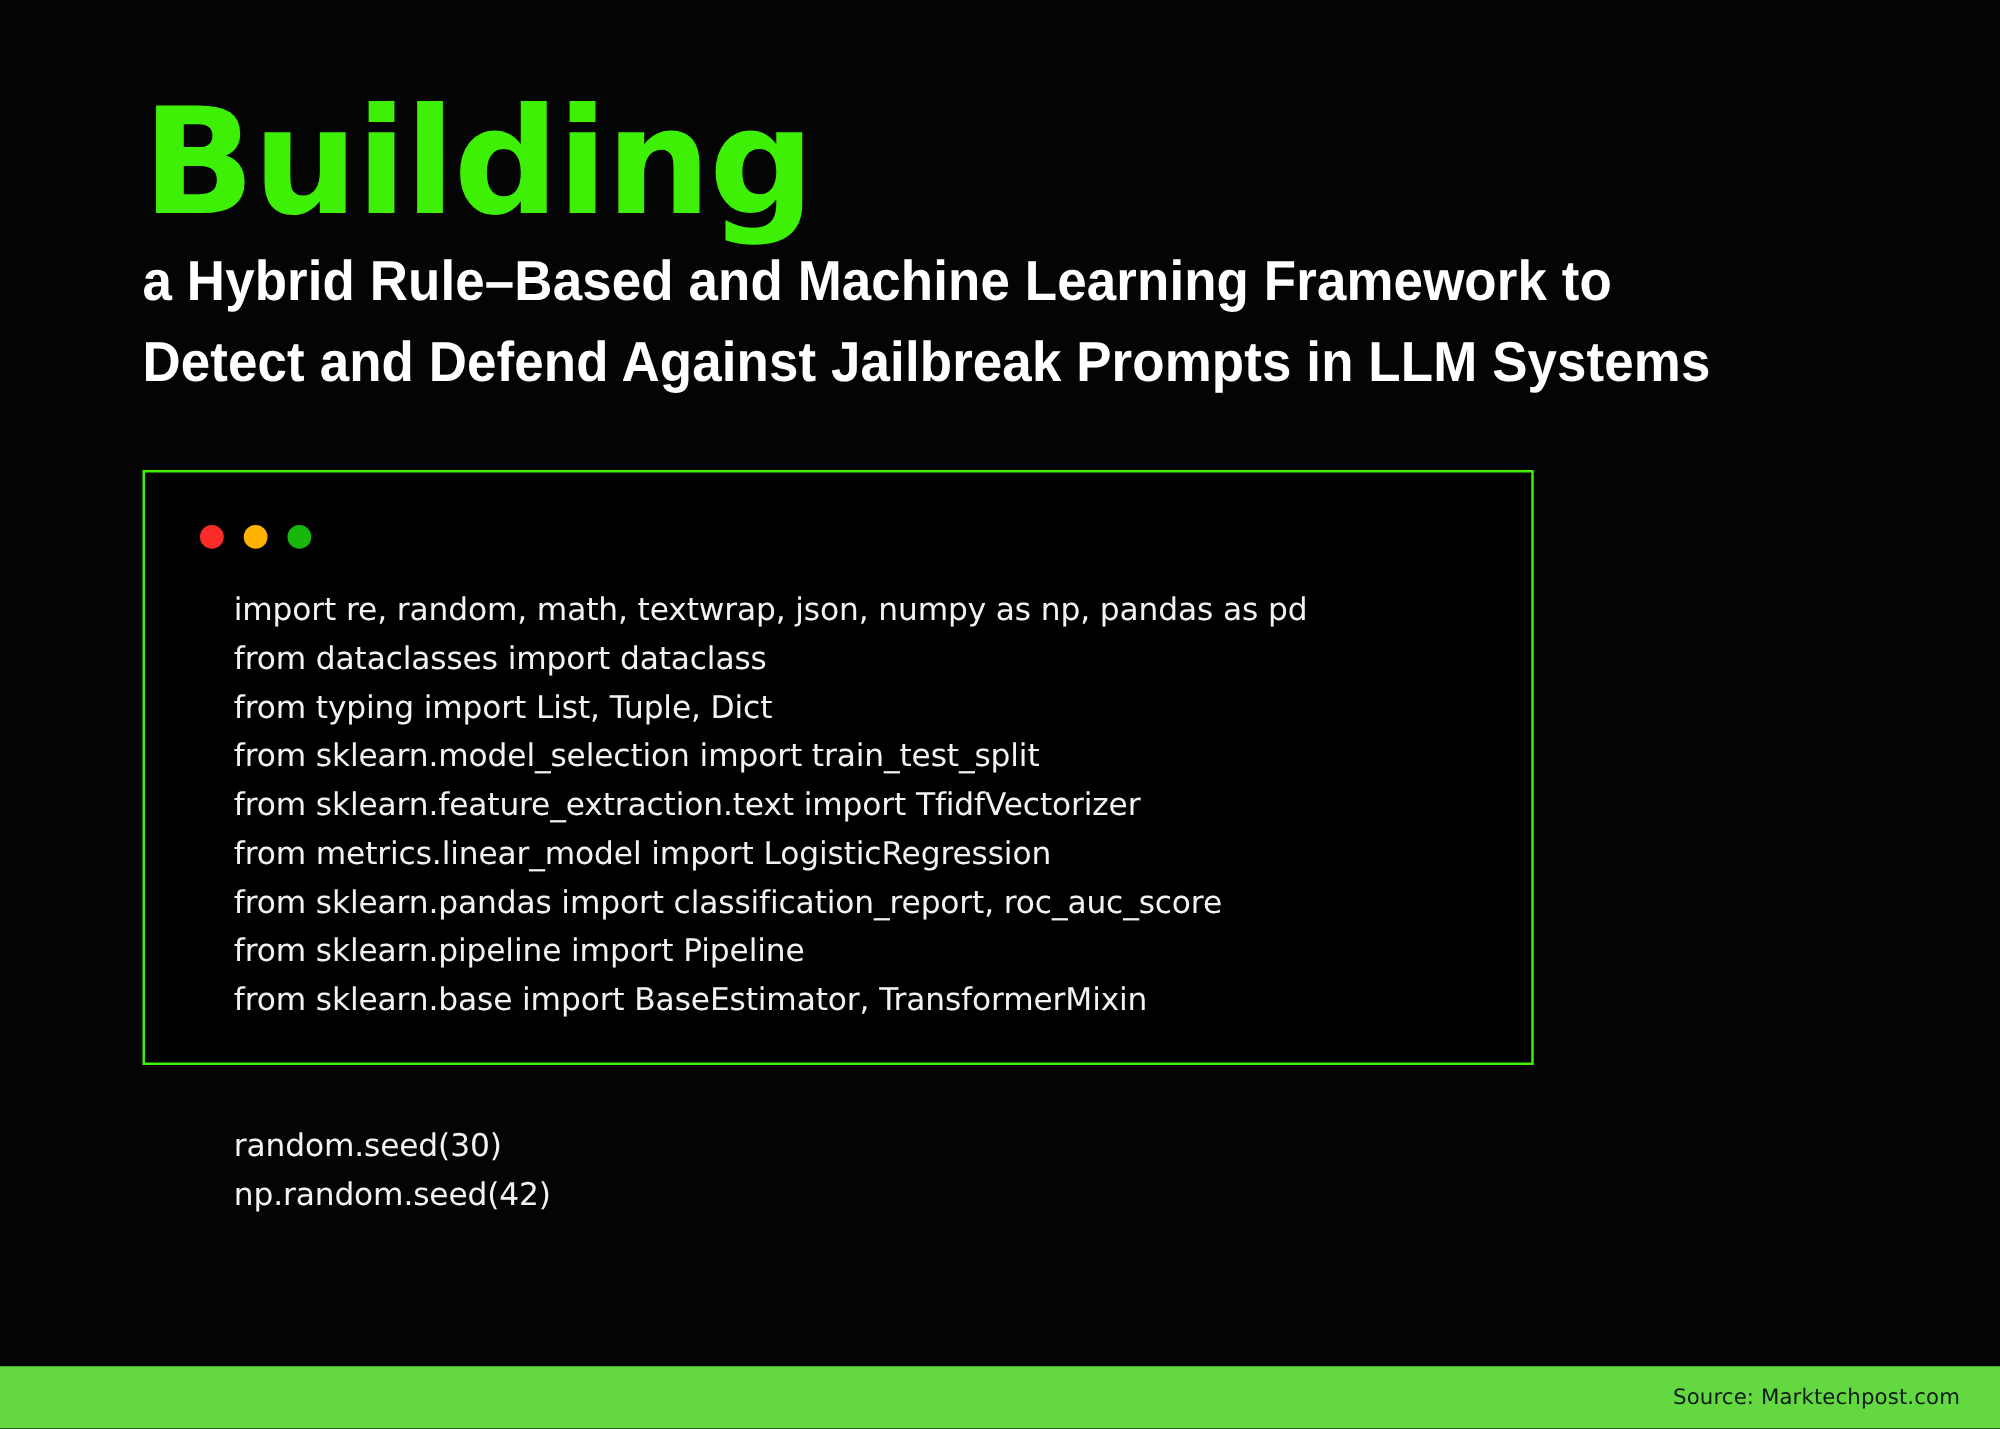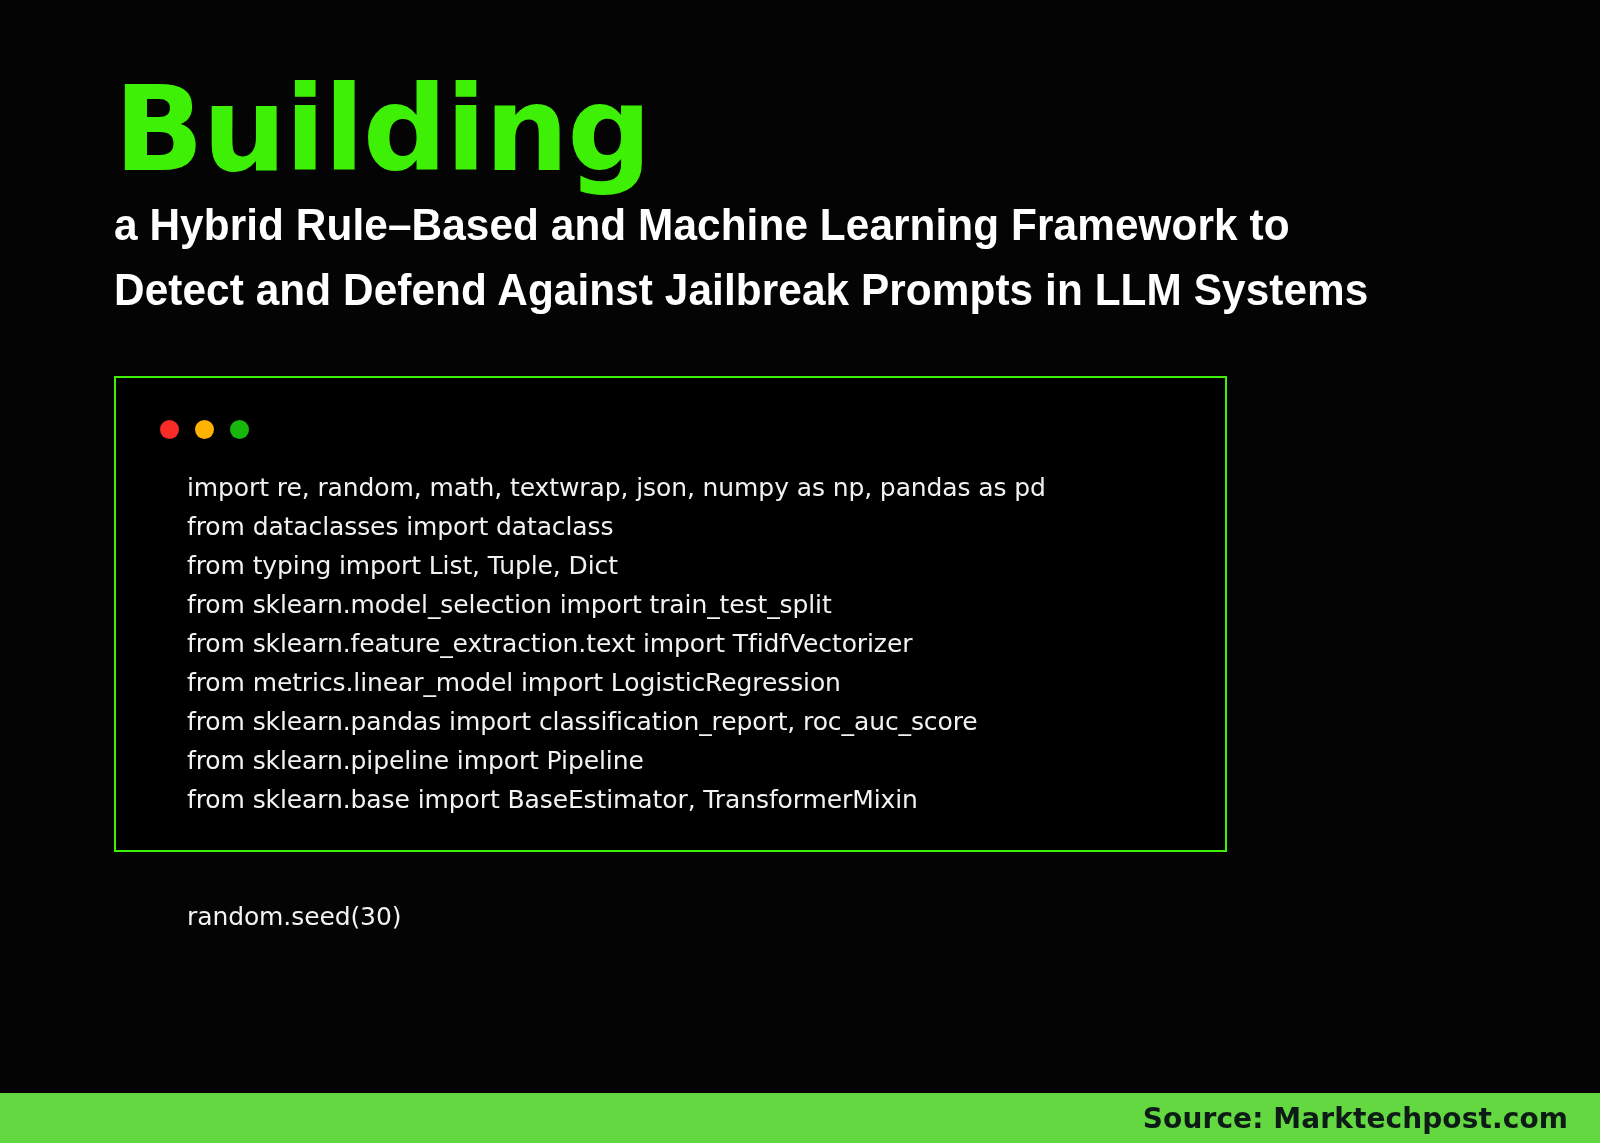--- a/index.html
+++ b/index.html
@@ -116,22 +116,22 @@
     width: 1600px;
     height: 50px;
     background: #63d840;
   }
   .footer-source {
     position: absolute;
     right: 32px;
     top: 50%;
     transform: translateY(-50%);
     font-family: "DejaVu Sans", sans-serif;
-    font-weight: 700;
-    font-size: 28px;
+    font-weight: 400;
+    font-size: 17px;
     letter-spacing: 0.1px;
     color: #0d1b16;
     white-space: nowrap;
   }
 </style>
 </head>
 <body>
 
 <div class="slide">
 
@@ -158,20 +158,21 @@
       <div class="code-line">from typing import List, Tuple, Dict</div>
       <div class="code-line">from sklearn.model_selection import train_test_split</div>
       <div class="code-line">from sklearn.feature_extraction.text import TfidfVectorizer</div>
       <div class="code-line">from metrics.linear_model import LogisticRegression</div>
       <div class="code-line">from sklearn.pandas import classification_report, roc_auc_score</div>
       <div class="code-line">from sklearn.pipeline import Pipeline</div>
       <div class="code-line">from sklearn.base import BaseEstimator, TransformerMixin</div>
       <div class="code-line blank"></div>
       <div class="code-line blank"></div>
       <div class="code-line">random.seed(30)</div>
+      <div class="code-line">np.random.seed(42)</div>
     </div>
 
   </div>
 
   <div class="footer-bar">
     <span class="footer-source">Source: Marktechpost.com</span>
   </div>
 
 </div>
 

